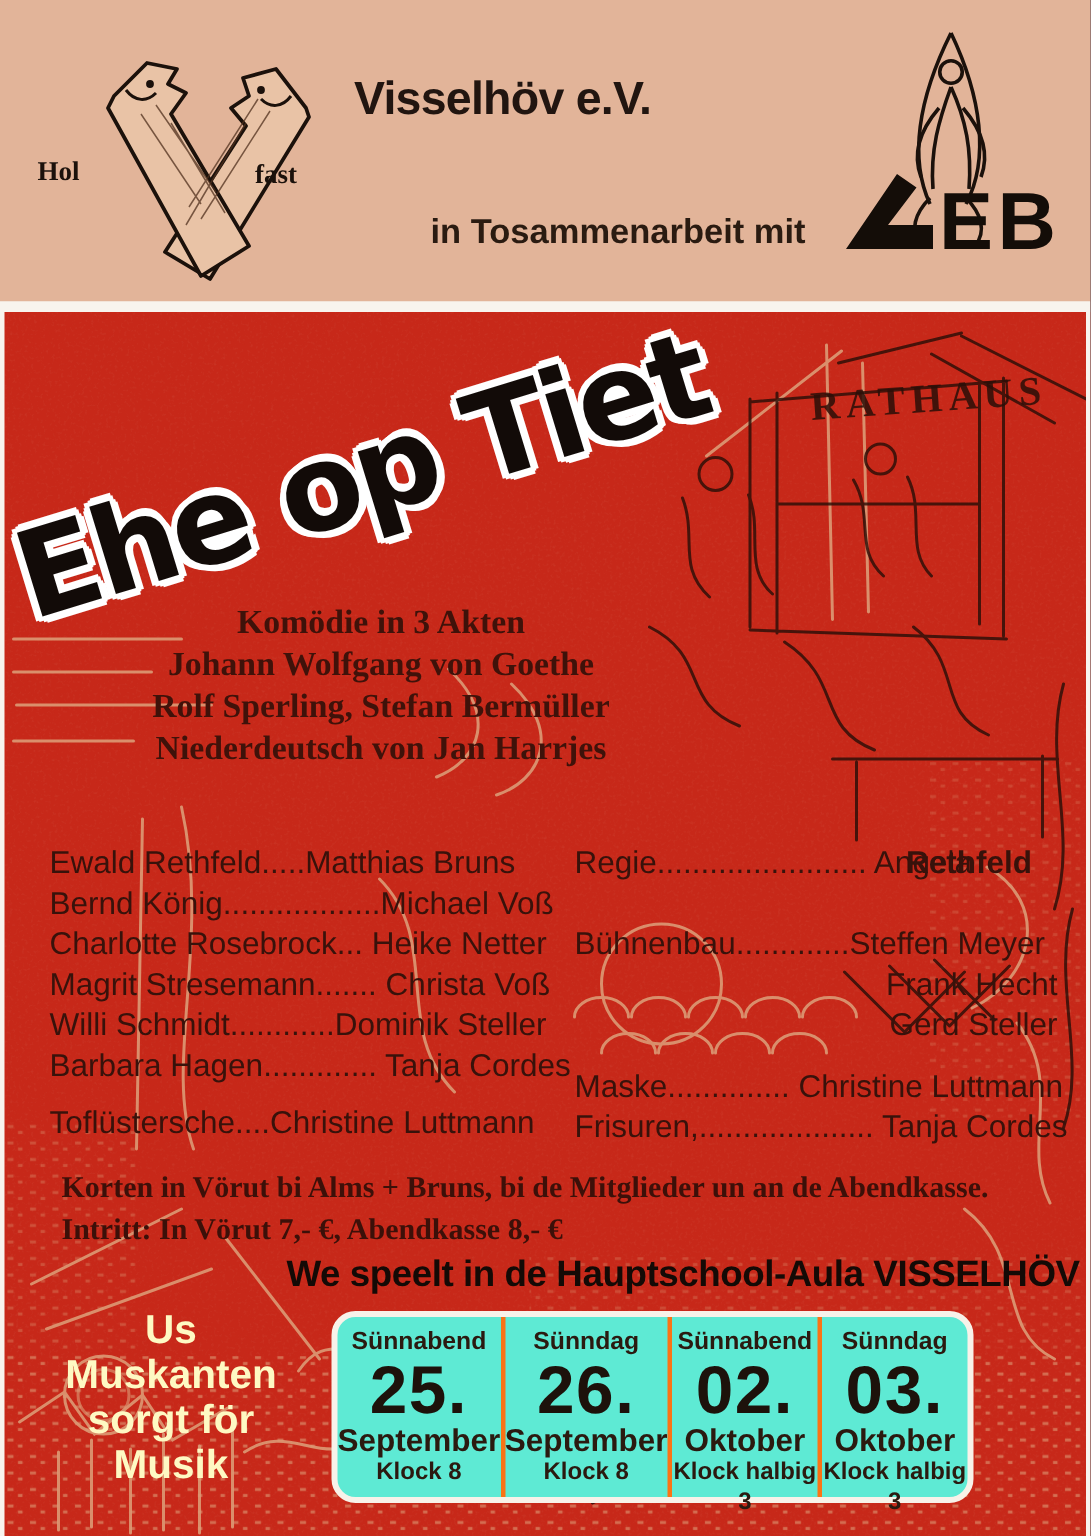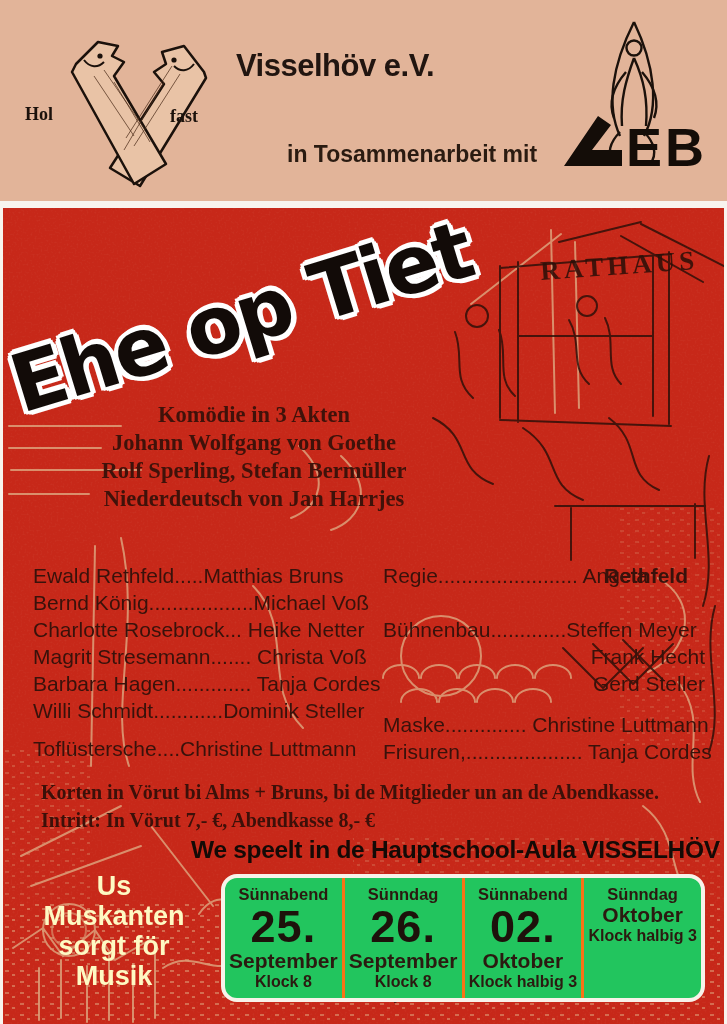--- a/index.html
+++ b/index.html
@@ -46,22 +46,22 @@
 
   .tickets{position:absolute;left:38px;top:570px;font-family:"Liberation Serif",serif;
            font-weight:700;font-size:20px;line-height:28px;color:#3c1009;white-space:nowrap;}
 
   .venue{position:absolute;left:188px;top:628px;font-size:24.5px;font-weight:700;
          letter-spacing:-.3px;color:#140a06;white-space:nowrap;}
 
   .music{position:absolute;left:16px;top:663px;width:190px;text-align:center;
          font-size:27px;line-height:30px;font-weight:700;color:#fef9c3;}
 
-  .dates{position:absolute;left:218px;top:666px;width:484px;height:128px;box-sizing:border-box;
-         background:#22c55e;border:4px solid #f8f2e9;border-radius:16px;display:flex;}
+  .dates{position:absolute;left:218px;top:666px;width:428px;height:128px;box-sizing:border-box;
+         background:#5eead4;border:4px solid #f8f2e9;border-radius:16px;display:flex;}
   .col{flex:1;text-align:center;padding-top:6px;color:#2b1a10;}
   .col + .col{border-left:3px solid #f97316;}
   .day{font-size:16.5px;font-weight:700;line-height:20px;}
   .num{font-size:45px;font-weight:700;line-height:46px;letter-spacing:1px;color:#1d120b;}
   .mon{font-size:21px;font-weight:700;line-height:22px;}
   .time{font-size:16px;font-weight:700;line-height:20px;}
 </style>
 </head>
 <body>
 
@@ -168,22 +168,22 @@
       <div>Johann Wolfgang von Goethe</div>
       <div>Rolf Sperling, Stefan Bermüller</div>
       <div>Niederdeutsch von Jan Harrjes</div>
     </div>
 
     <div class="cast">
       <div>Ewald Rethfeld.....Matthias Bruns</div>
       <div>Bernd König..................Michael Voß</div>
       <div>Charlotte Rosebrock... Heike Netter</div>
       <div>Magrit Stresemann....... Christa Voß</div>
+      <div>Willi Schmidt............Dominik Steller</div>
       <div>Barbara Hagen............. Tanja Cordes</div>
-      <div>Willi Schmidt............Dominik Steller</div>
       <div class="prompter">Toflüstersche....Christine Luttmann</div>
     </div>
 
     <div class="crew">
       <div>
         <span>Regie........................ Angela</span><span class="overlap">Rethfeld</span>
       </div>
       <div class="gap1">Bühnenbau.............Steffen Meyer</div>
       <div class="r">Frank Hecht</div>
       <div class="r">Gerd Steller</div>
@@ -219,19 +219,20 @@
         <div class="time">Klock 8</div>
       </div>
       <div class="col">
         <div class="day">Sünnabend</div>
         <div class="num">02.</div>
         <div class="mon">Oktober</div>
         <div class="time">Klock halbig 3</div>
       </div>
       <div class="col">
         <div class="day">Sünndag</div>
+        <div class="num">03.</div>
         <div class="mon">Oktober</div>
         <div class="time">Klock halbig 3</div>
       </div>
     </div>
 
   </div>
 </div>
 
 </body></html>

